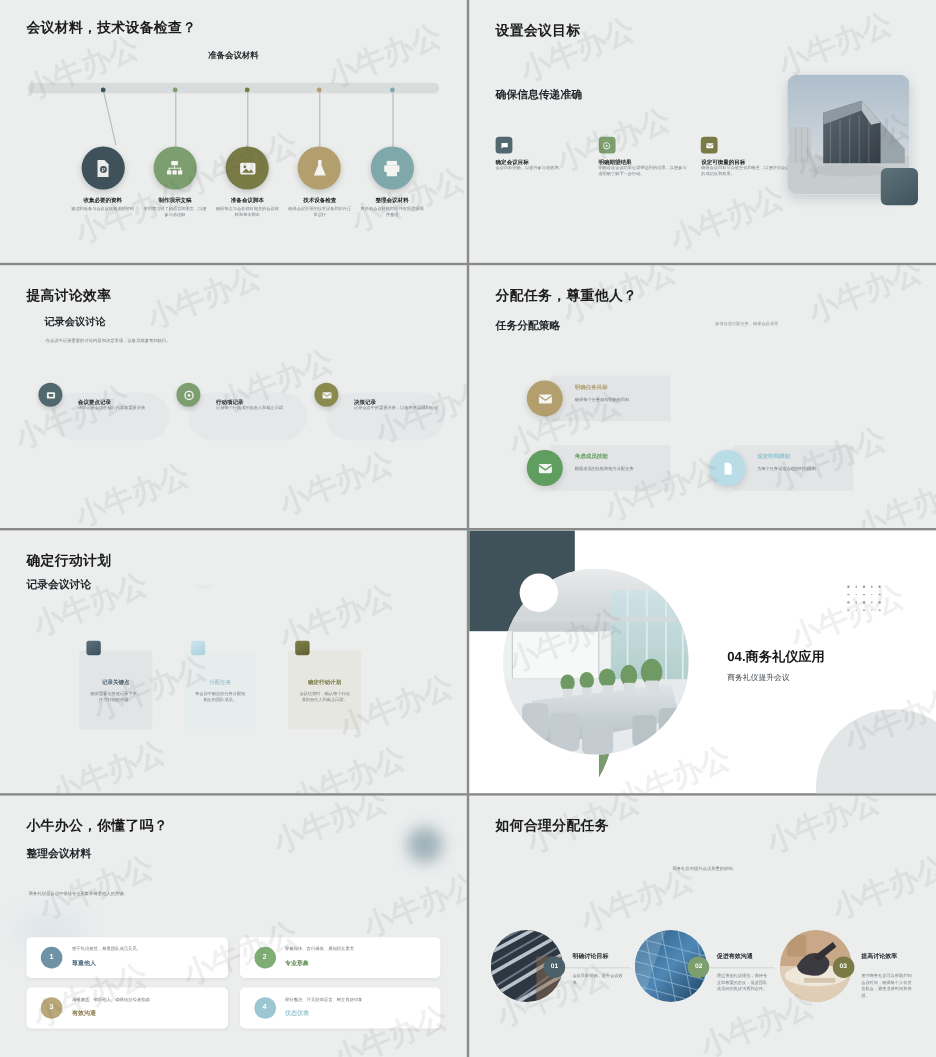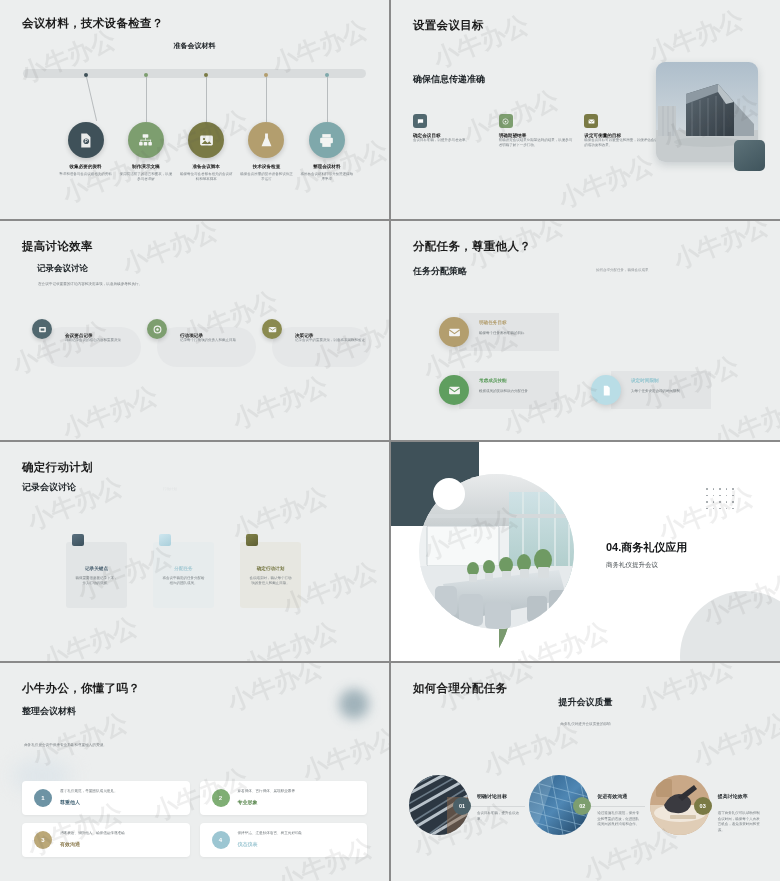--- a/index.html
+++ b/index.html
@@ -629,21 +629,20 @@
       <span style="left:30px;top:60px">小牛办公</span>
       <span style="left:300px;top:75px">小牛办公</span>
       <span style="left:25px;top:150px">小牛办公</span>
       <span style="left:150px;top:115px">小牛办公</span>
       <span style="left:275px;top:185px">小牛办公</span>
     </div>
   </div>
 
   <div class="slide">
     <div class="s-title s8-title">如何合理分配任务</div>
-    <div class="s8-h2">提升会议质量</div>
     <div class="s8-desc">商务礼仪对提升会议质量的影响</div>
     <div class="s8-row">
 
       <div class="s8-cell">
         <div class="s8-line"></div>
         <div class="s8-photo">
           <svg viewBox="0 0 60 60" preserveAspectRatio="xMidYMid slice" style="width:100%;height:100%">
             <rect width="60" height="60" fill="#2c3742"></rect>
             <g stroke="#b9c3cb" stroke-width="3">
               <line x1="-10" y1="10" x2="40" y2="-14"></line>

